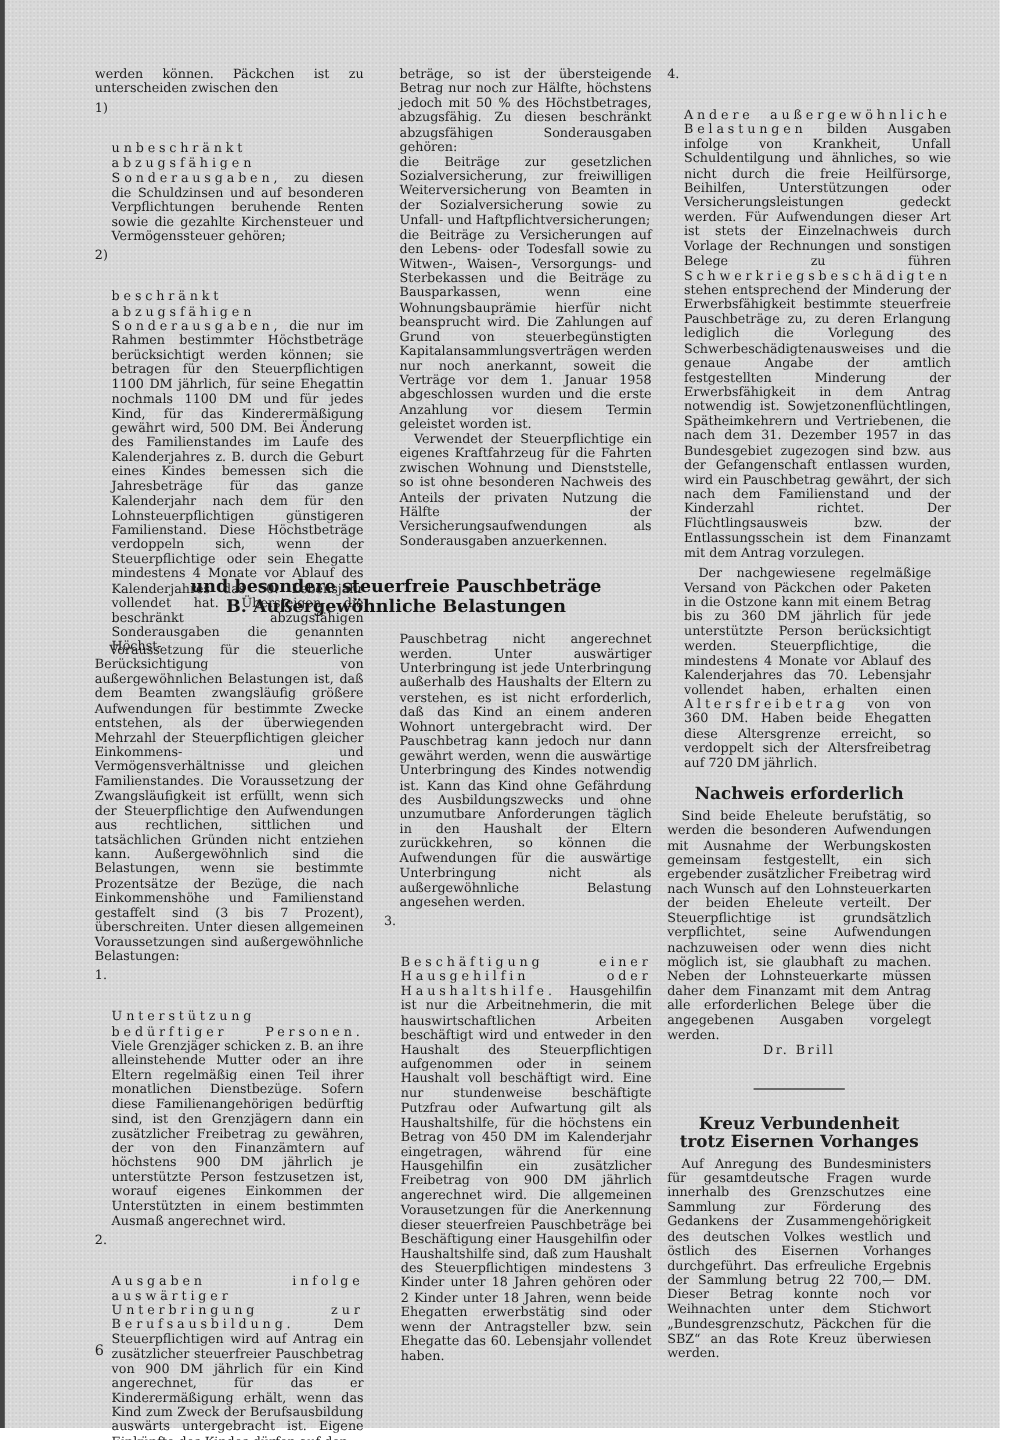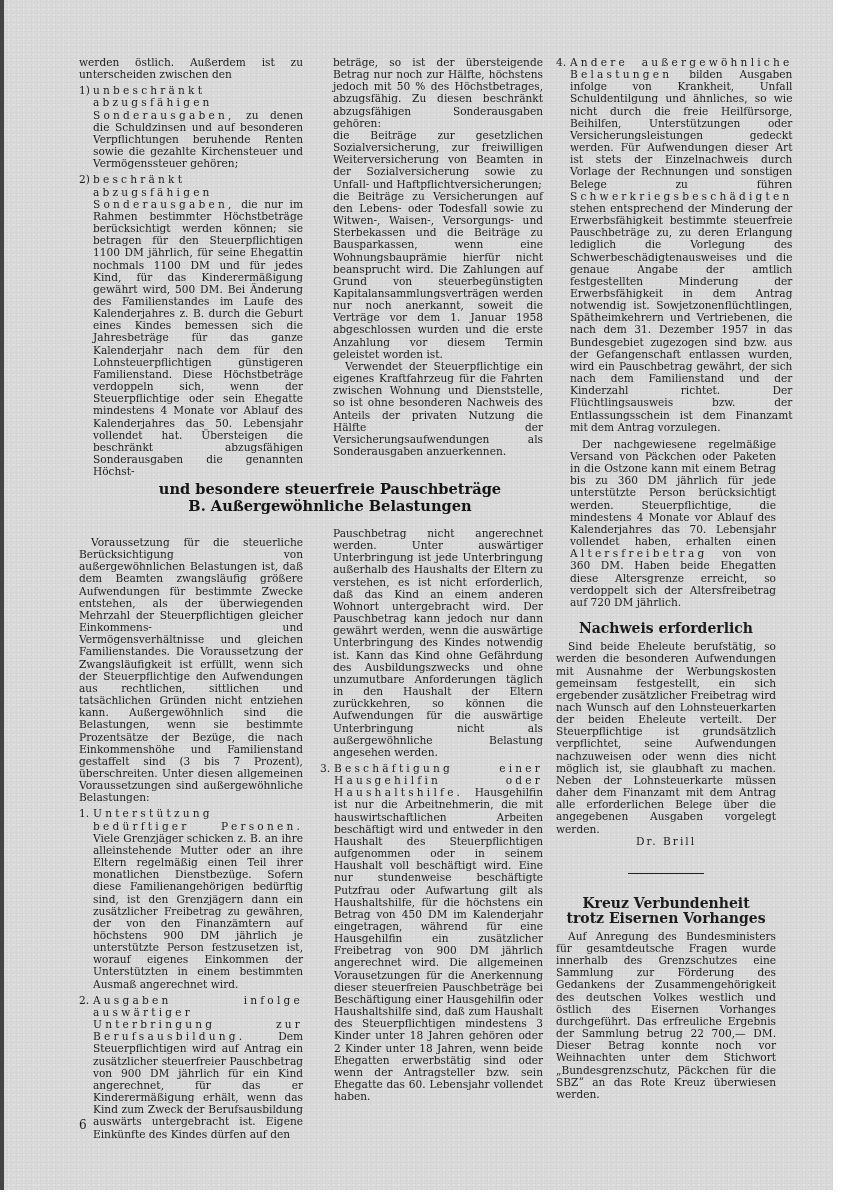--- a/index.html
+++ b/index.html
@@ -20,45 +20,45 @@
     position: absolute; left: 0; top: 0; width: 4px; height: 1190px; background: #444;
   }
   .col {
     position: absolute; font-size: 10.6px; line-height: 12.15px; text-align: justify;
     hyphens: manual;
   }
   .col p { margin: 0; }
   .indent { text-indent: 12px; }
   .item { display: flex; margin-top: 4px; }
   .item .num { width: 14px; flex: none; }
-  .item .body { flex: 1; text-align: justify; }
+  .item .body { flex: 1; text-align: justify; margin-top: 34px; }
   .sp { letter-spacing: 3.2px; }
   .headline {
     position: absolute; left: 110px; top: 480px; width: 440px; text-align: center;
     font-family: "DejaVu Serif", serif; font-weight: bold; font-size: 14.6px; line-height: 17px;
     color: #151515;
   }
   .subhead {
     text-align: center; font-weight: bold; font-size: 14px; margin: 14px 0 6px 0;
   }
   .sign { text-align: center; letter-spacing: 2px; }
   .rule { width: 76px; height: 1px; background: #222; margin: 26px auto 22px auto; }
   .pageno { position: absolute; left: 79px; top: 1118px; font-size: 12px; }
 </style>
 </head>
 <body>
 
 <div class="paper"></div>
 <div class="edge-left"></div>
 
 <div class="col" style="left:79px; top:56px; width:224px;">
-  <p>werden östlich. Außerdem ist zu unterscheiden zwischen den</p>
+  <p>werden können. Päckchen ist zu unterscheiden zwischen den</p>
   <div class="item">
     <span class="num">1)</span>
-    <span class="body"><span class="sp">unbeschränkt abzugsfähigen Sonderausgaben,</span><span> zu denen die Schuldzinsen und auf besonderen Verpflichtungen beruhende Renten sowie die gezahlte Kirchensteuer und Vermögenssteuer gehören;</span></span>
+    <span class="body"><span class="sp">unbeschränkt abzugsfähigen Sonderausgaben,</span><span> zu diesen die Schuldzinsen und auf besonderen Verpflichtungen beruhende Renten sowie die gezahlte Kirchensteuer und Vermögenssteuer gehören;</span></span>
   </div>
   <div class="item">
     <span class="num">2)</span>
     <span class="body"><span class="sp">beschränkt abzugsfähigen Sonderausgaben,</span><span> die nur im Rahmen bestimmter Höchstbeträge berücksichtigt werden können; sie betragen für den Steuerpflichtigen 1100 DM jährlich, für seine Ehegattin nochmals 1100 DM und für jedes Kind, für das Kinderermäßigung gewährt wird, 500 DM. Bei Änderung des Familienstandes im Laufe des Kalenderjahres z. B. durch die Geburt eines Kindes bemessen sich die Jahresbeträge für das ganze Kalenderjahr nach dem für den Lohnsteuerpflichtigen günstigeren Familienstand. Diese Höchstbeträge verdoppeln sich, wenn der Steuerpflichtige oder sein Ehegatte mindestens 4 Monate vor Ablauf des Kalenderjahres das 50. Lebensjahr vollendet hat. Übersteigen die beschränkt abzugsfähigen Sonderausgaben die genannten Höchst-</span></span>
   </div>
 </div>
 
 <div class="col" style="left:333px; top:56px; width:210px;">
   <p>beträge, so ist der übersteigende Betrag nur noch zur Hälfte, höchstens jedoch mit 50 % des Höchstbetrages, abzugsfähig. Zu diesen beschränkt abzugsfähigen Sonderausgaben gehören:</p>
   <p>die Beiträge zur gesetzlichen Sozialversicherung, zur freiwilligen Weiterversicherung von Beamten in der Sozialversicherung sowie zu Unfall- und Haftpflichtversicherungen;</p>

